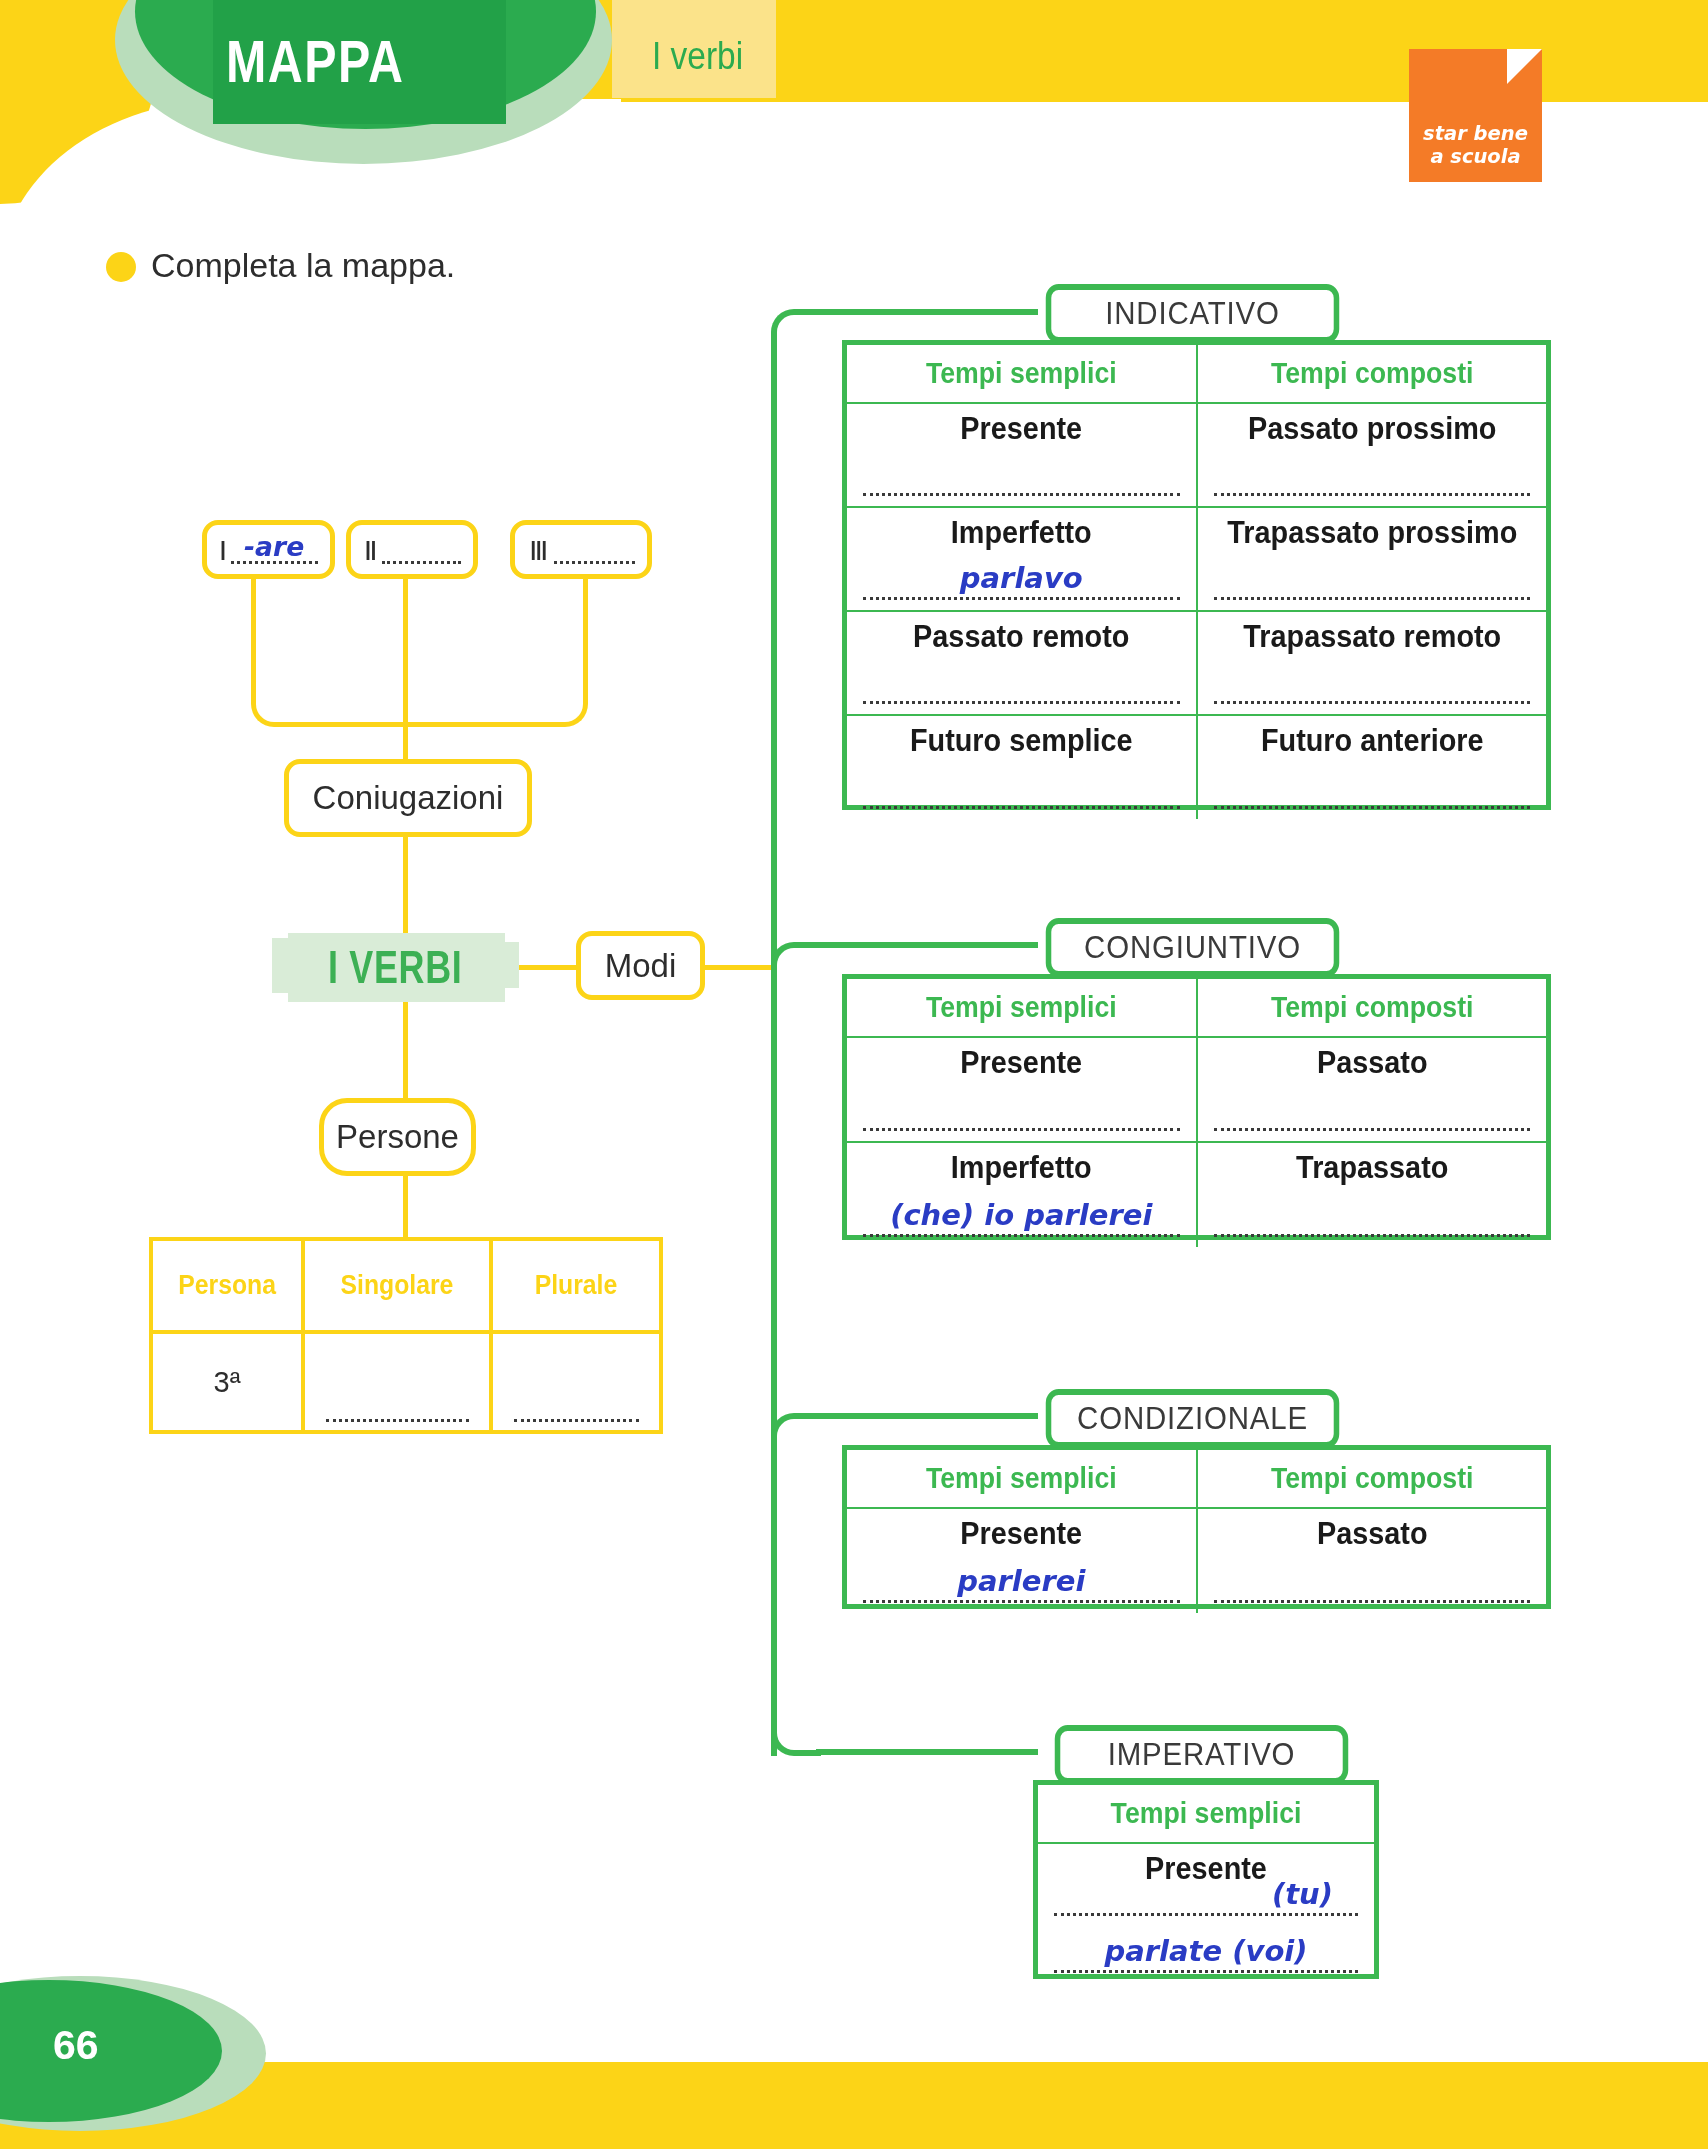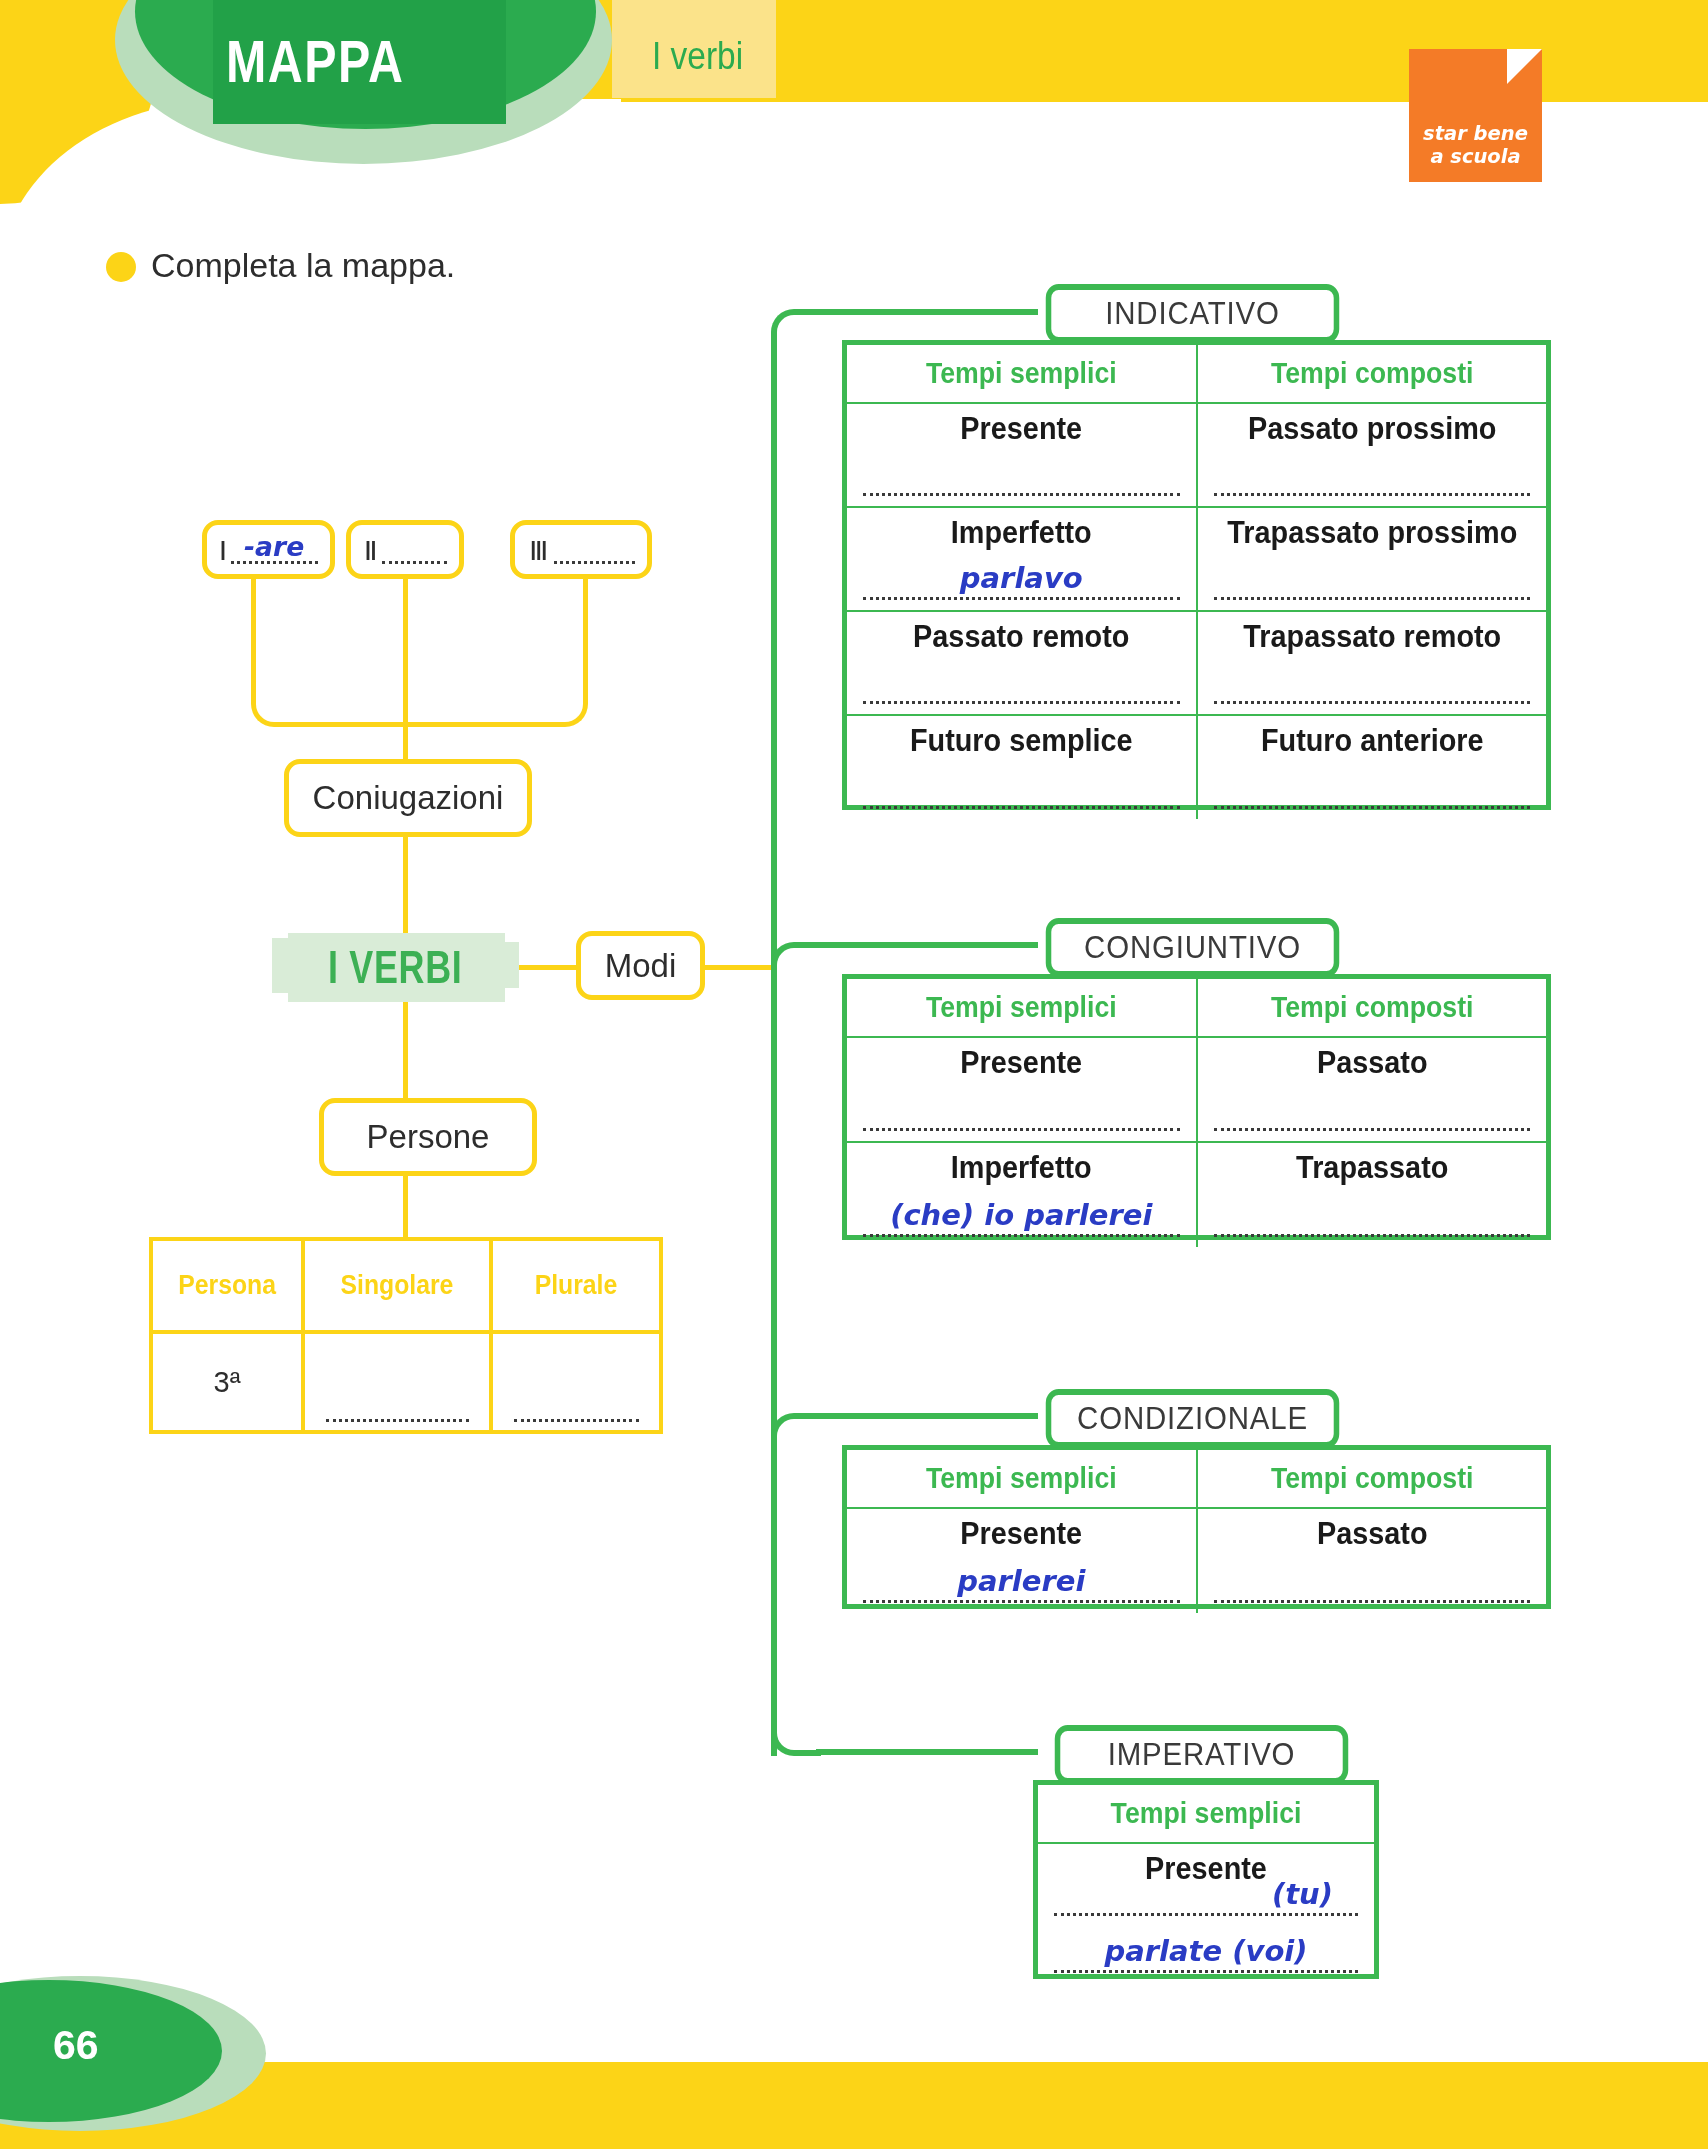--- a/index.html
+++ b/index.html
@@ -239,21 +239,21 @@
 
   <div class="ybox conjbox" style="left:202px;top:520px;width:133px;">
     <div class="conj-inner">
       <span class="rn">I</span>
       <span class="conj-fill">
         <span class="dotline"></span>
         <span class="val hand">-are</span>
       </span>
     </div>
   </div>
-  <div class="ybox conjbox" style="left:346px;top:520px;width:118px;">
+  <div class="ybox conjbox" style="left:346px;top:520px;width:132px;">
     <div class="conj-inner">
       <span class="rn">II</span>
       <span class="conj-fill">
         <span class="dotline"></span>
         <span class="val hand"></span>
       </span>
     </div>
   </div>
   <div class="ybox conjbox" style="left:510px;top:520px;width:142px;">
     <div class="conj-inner">
@@ -269,21 +269,21 @@
     <span>Coniugazioni</span>
   </div>
 
   <div class="verbi-hl"></div>
   <div class="verbi-txt">I VERBI</div>
 
   <div class="ybox" style="left:576px;top:931px;width:129px;height:69px;">
     <span>Modi</span>
   </div>
 
-  <div class="ybox" style="left:319px;top:1098px;width:218px;height:78px;">
+  <div class="ybox" style="left:319px;top:1098px;width:157px;height:78px;border-radius:28px;">
     <span>Persone</span>
   </div>
 
   <div class="ptable">
     <table>
       <tbody>
           <tr>
         <th style="width:146px;">Persona</th>
         <th style="width:182px;">Singolare</th>
         <th>Plurale</th>

